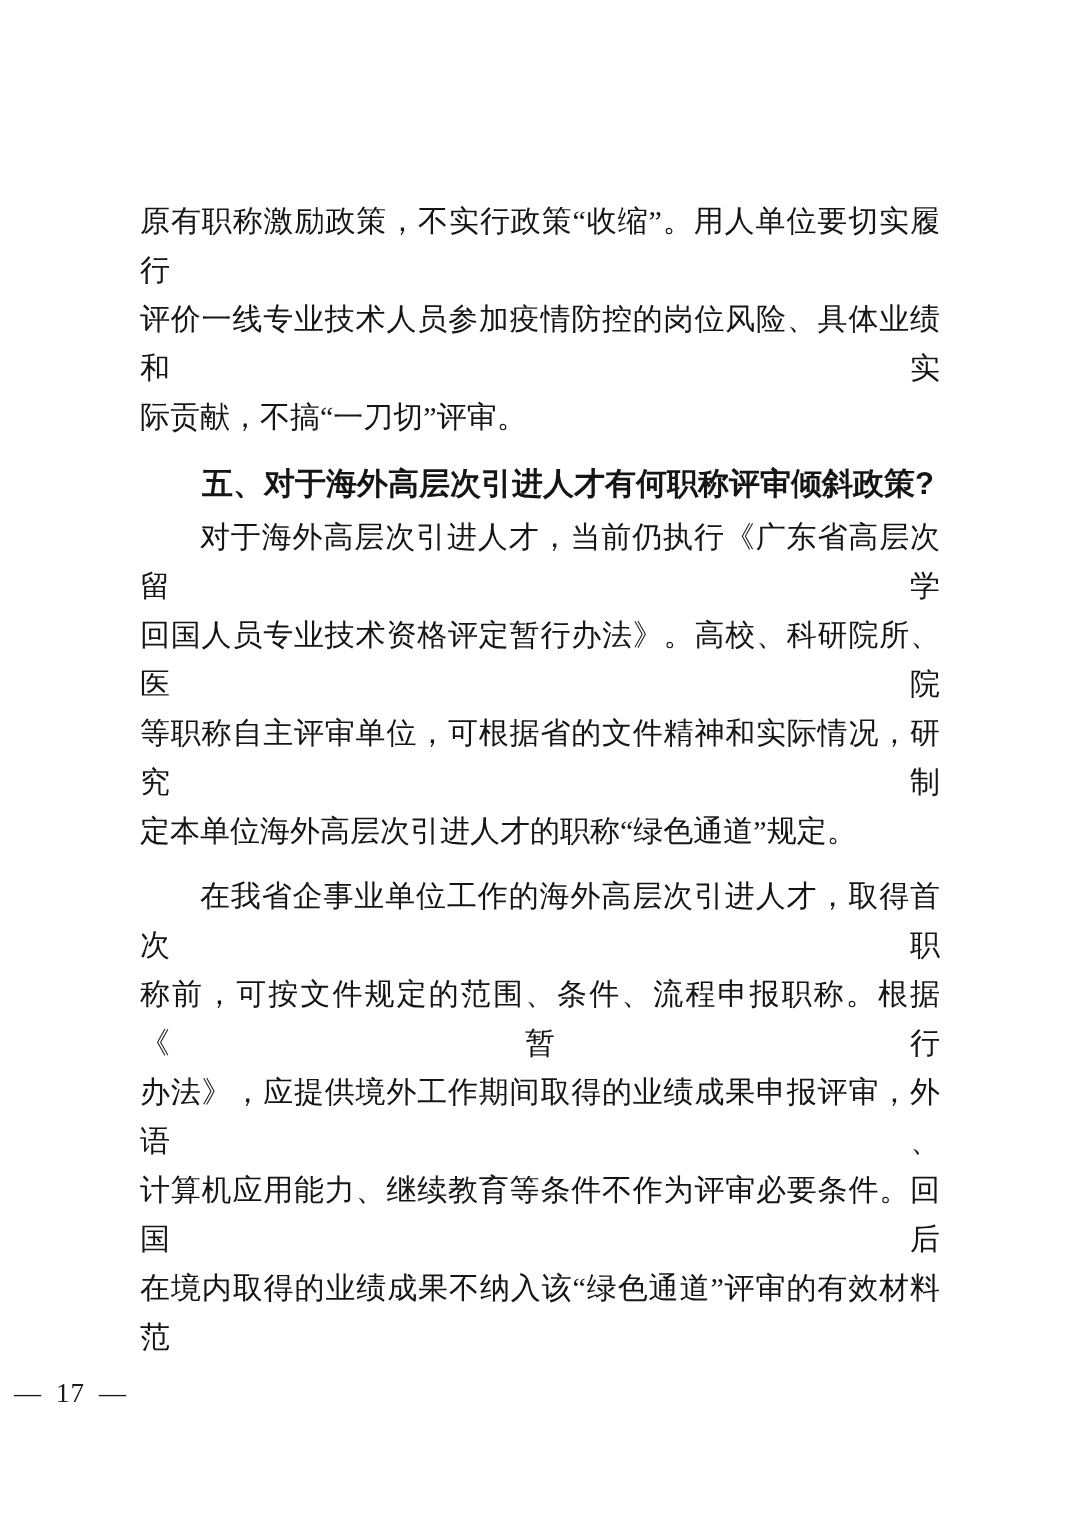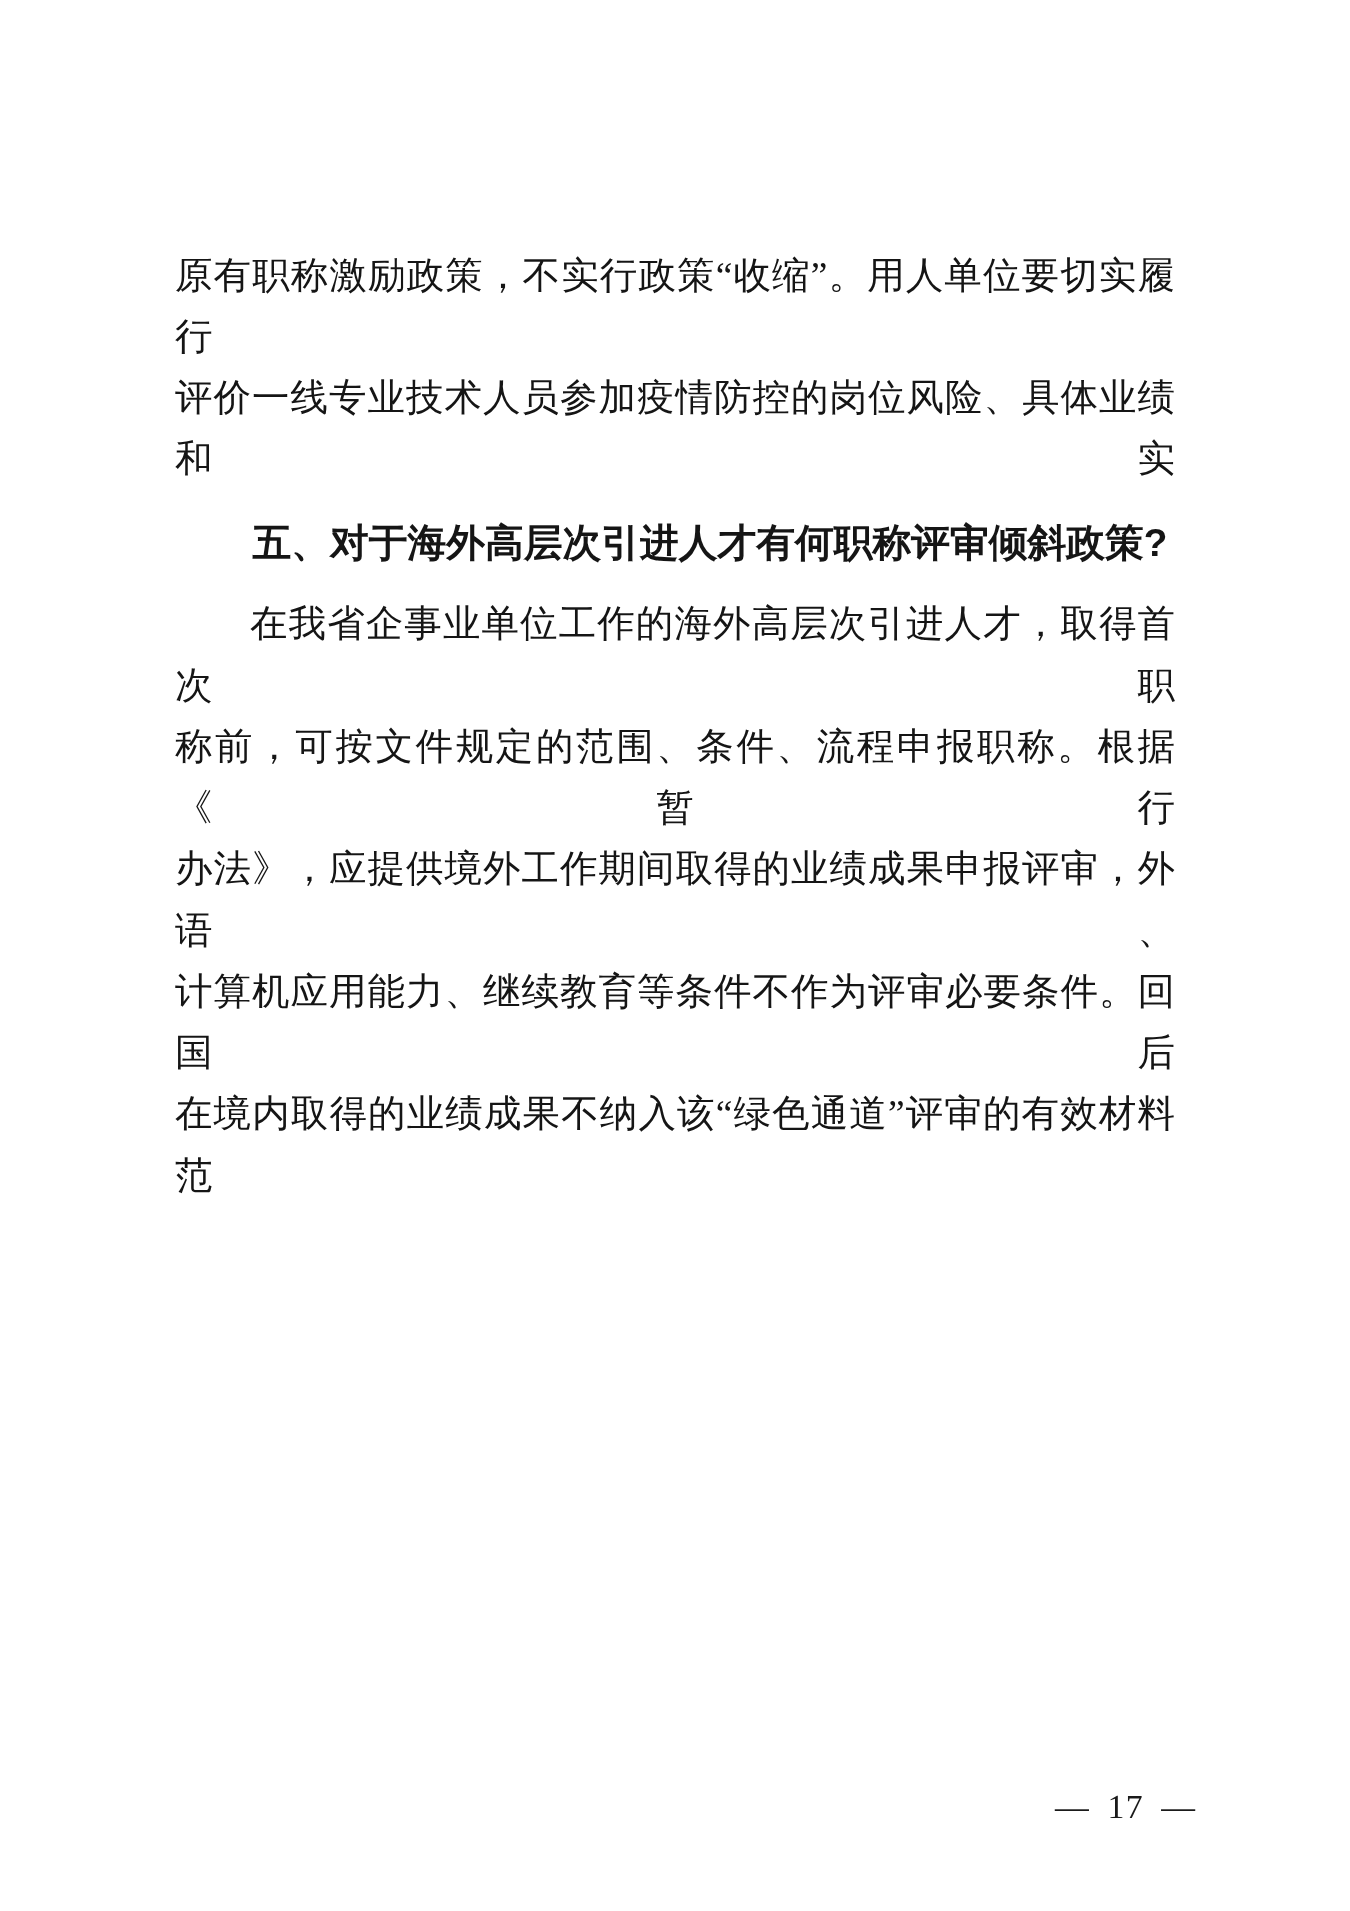--- a/index.html
+++ b/index.html
@@ -39,45 +39,52 @@
     font-weight: 700;
     font-size: 31px;
     line-height: 49px;
   }
   [data-name="section-5-heading"] { margin-top: 18px; }
   [data-name="section-5-para-1"]  { margin-top: 4px; }
   [data-name="section-5-para-2"]  { margin-top: 16px; }
   .footer {
     position: absolute;
     left: 0;
-    top: 1428px;
+    top: 1376px;
     width: 100%;
-    text-align: right;
+    text-align: left;
     font-size: 27px;
     line-height: 34px;
     color: #1a1a1a;
     letter-spacing: 1px;
   }
   .footer .dash {
     display: inline-block;
     margin: 0 14px;
   }
 </style>
 </head>
 <body>
 
 <div class="page" data-name="document-page">
 
   <div class="doc" data-name="document-body">
       <div class="block body" data-name="section-4-para-continued">
         <div class="line just" data-name="body-line">原有职称激励政策，不实行政策“收缩”。用人单位要切实履行</div>
         <div class="line just" data-name="body-line">评价一线专业技术人员参加疫情防控的岗位风险、具体业绩和实</div>
+        <div class="line" data-name="body-line">际贡献，不搞“一刀切”评审。</div>
       </div>
       <div class="block heading" data-name="section-5-heading">
         <div class="line ind" data-name="heading-line">五、对于海外高层次引进人才有何职称评审倾斜政策?</div>
+      </div>
+      <div class="block body" data-name="section-5-para-1">
+        <div class="line just ind" data-name="body-line">对于海外高层次引进人才，当前仍执行《广东省高层次留学</div>
+        <div class="line just" data-name="body-line">回国人员专业技术资格评定暂行办法》。高校、科研院所、医院</div>
+        <div class="line just" data-name="body-line">等职称自主评审单位，可根据省的文件精神和实际情况，研究制</div>
+        <div class="line" data-name="body-line">定本单位海外高层次引进人才的职称“绿色通道”规定。</div>
       </div>
       <div class="block body" data-name="section-5-para-2">
         <div class="line just ind" data-name="body-line">在我省企事业单位工作的海外高层次引进人才，取得首次职</div>
         <div class="line just" data-name="body-line">称前，可按文件规定的范围、条件、流程申报职称。根据《暂行</div>
         <div class="line just" data-name="body-line">办法》，应提供境外工作期间取得的业绩成果申报评审，外语、</div>
         <div class="line just" data-name="body-line">计算机应用能力、继续教育等条件不作为评审必要条件。回国后</div>
         <div class="line just" data-name="body-line">在境内取得的业绩成果不纳入该“绿色通道”评审的有效材料范</div>
       </div>
     </div>
 

